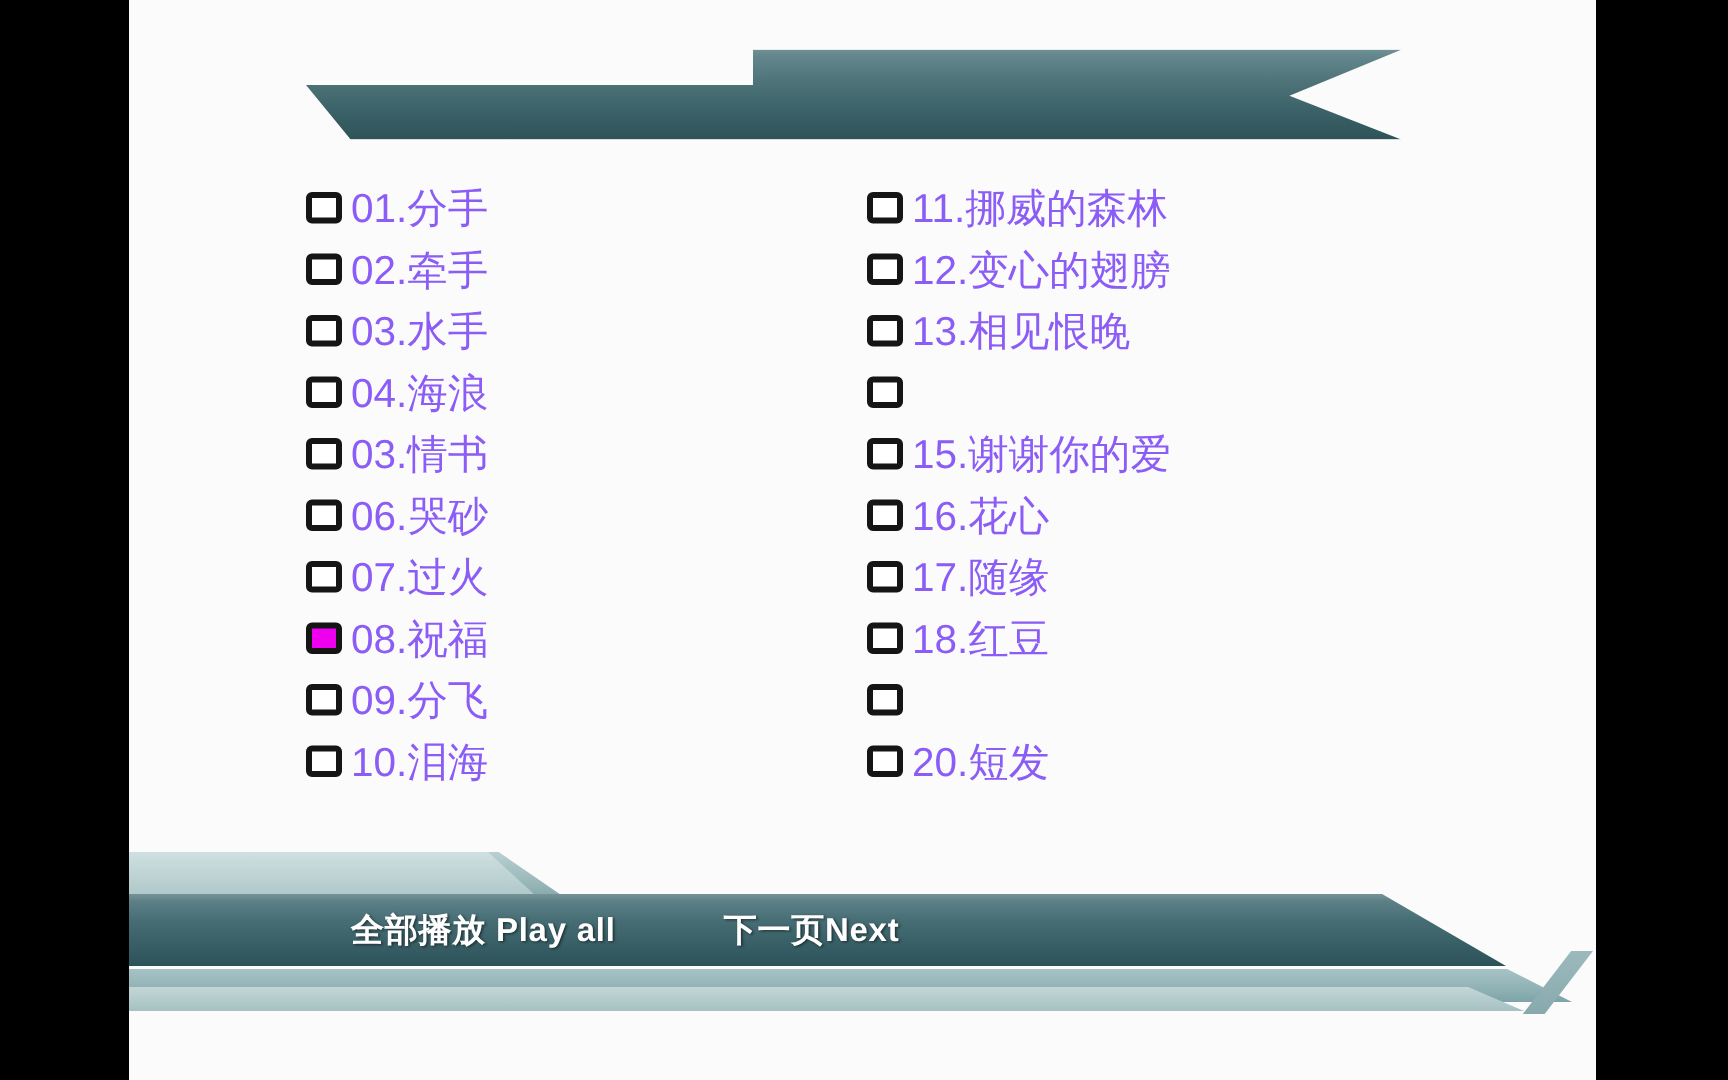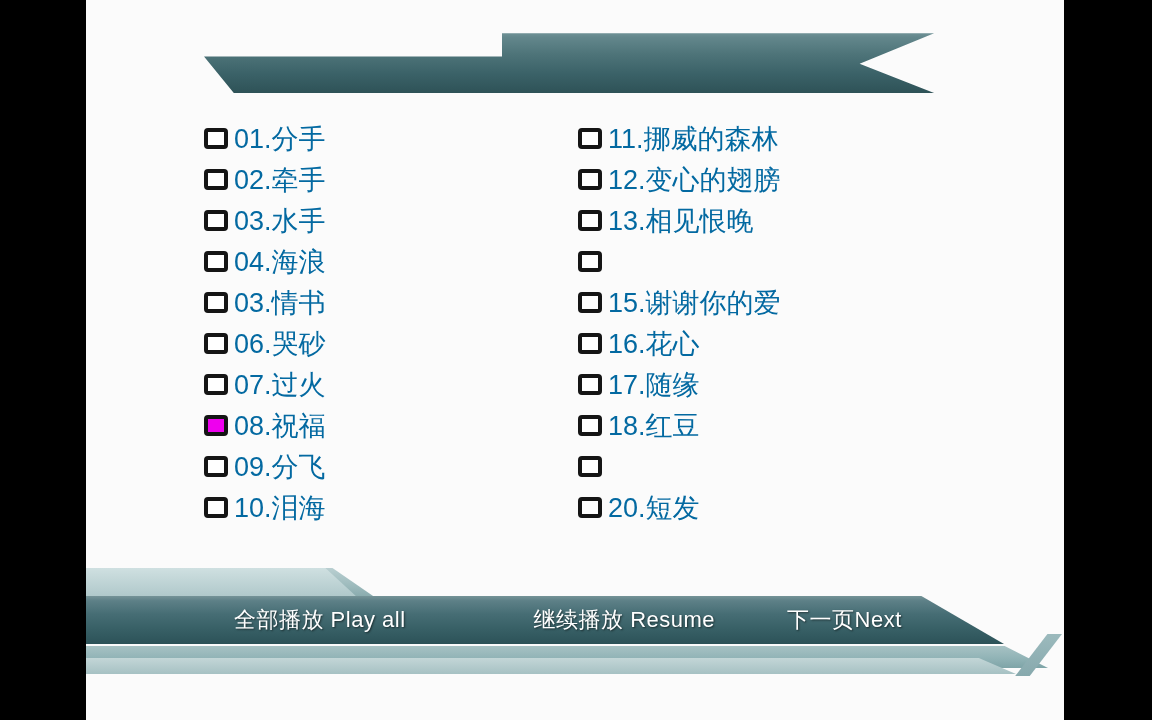--- a/index.html
+++ b/index.html
@@ -88,21 +88,21 @@
     box-sizing: border-box;
     border: 4px solid #151515;
     border-radius: 4px;
     background: #ffffff;
     flex: 0 0 auto;
     margin-right: 6px;
   }
   .chk.on { background: #ee00ee; }
 
   .track-label {
-    color: #0369a1;
+    color: #8b5cf6;
     font-size: 27px;
     line-height: 30px;
     white-space: nowrap;
     letter-spacing: 0px;
   }
 
   
   #bottom {
     position: absolute;
     left: 0; bottom: 0;
@@ -142,21 +142,21 @@
   .nav-items {
     position: absolute;
     left: 0; top: 36px;
     width: 918px; height: 48px;
     display: flex;
     align-items: center;
   }
   .nav-item {
     color: #ffffff;
     font-size: 22px;
-    font-weight: normal;
+    font-weight: bold;
     white-space: nowrap;
     text-shadow: 1px 1px 2px rgba(0,0,0,0.55);
     letter-spacing: 0.5px;
     text-align: right;
   }
   #nav-play   { margin-left: 148px; }
   #nav-resume { margin-left: 128px; }
   #nav-next   { margin-left: 72px; }
 
   
@@ -284,21 +284,20 @@
     </div>
 
     <div id="bottom">
       <div class="deco-top"></div>
       <div class="deco-top-2"></div>
 
       <div class="navbar"></div>
 
       <div class="nav-items">
         <div class="nav-item" id="nav-play">全部播放  Play all</div>
-        <div class="nav-item" id="nav-resume">继续播放  Resume</div>
         <div class="nav-item" id="nav-next">下一页Next</div>
       </div>
 
       <div class="deco-bot"></div>
       <div class="deco-bot-2"></div>
       <div class="deco-slash"></div>
     </div>
 
   </div>
 </div>

